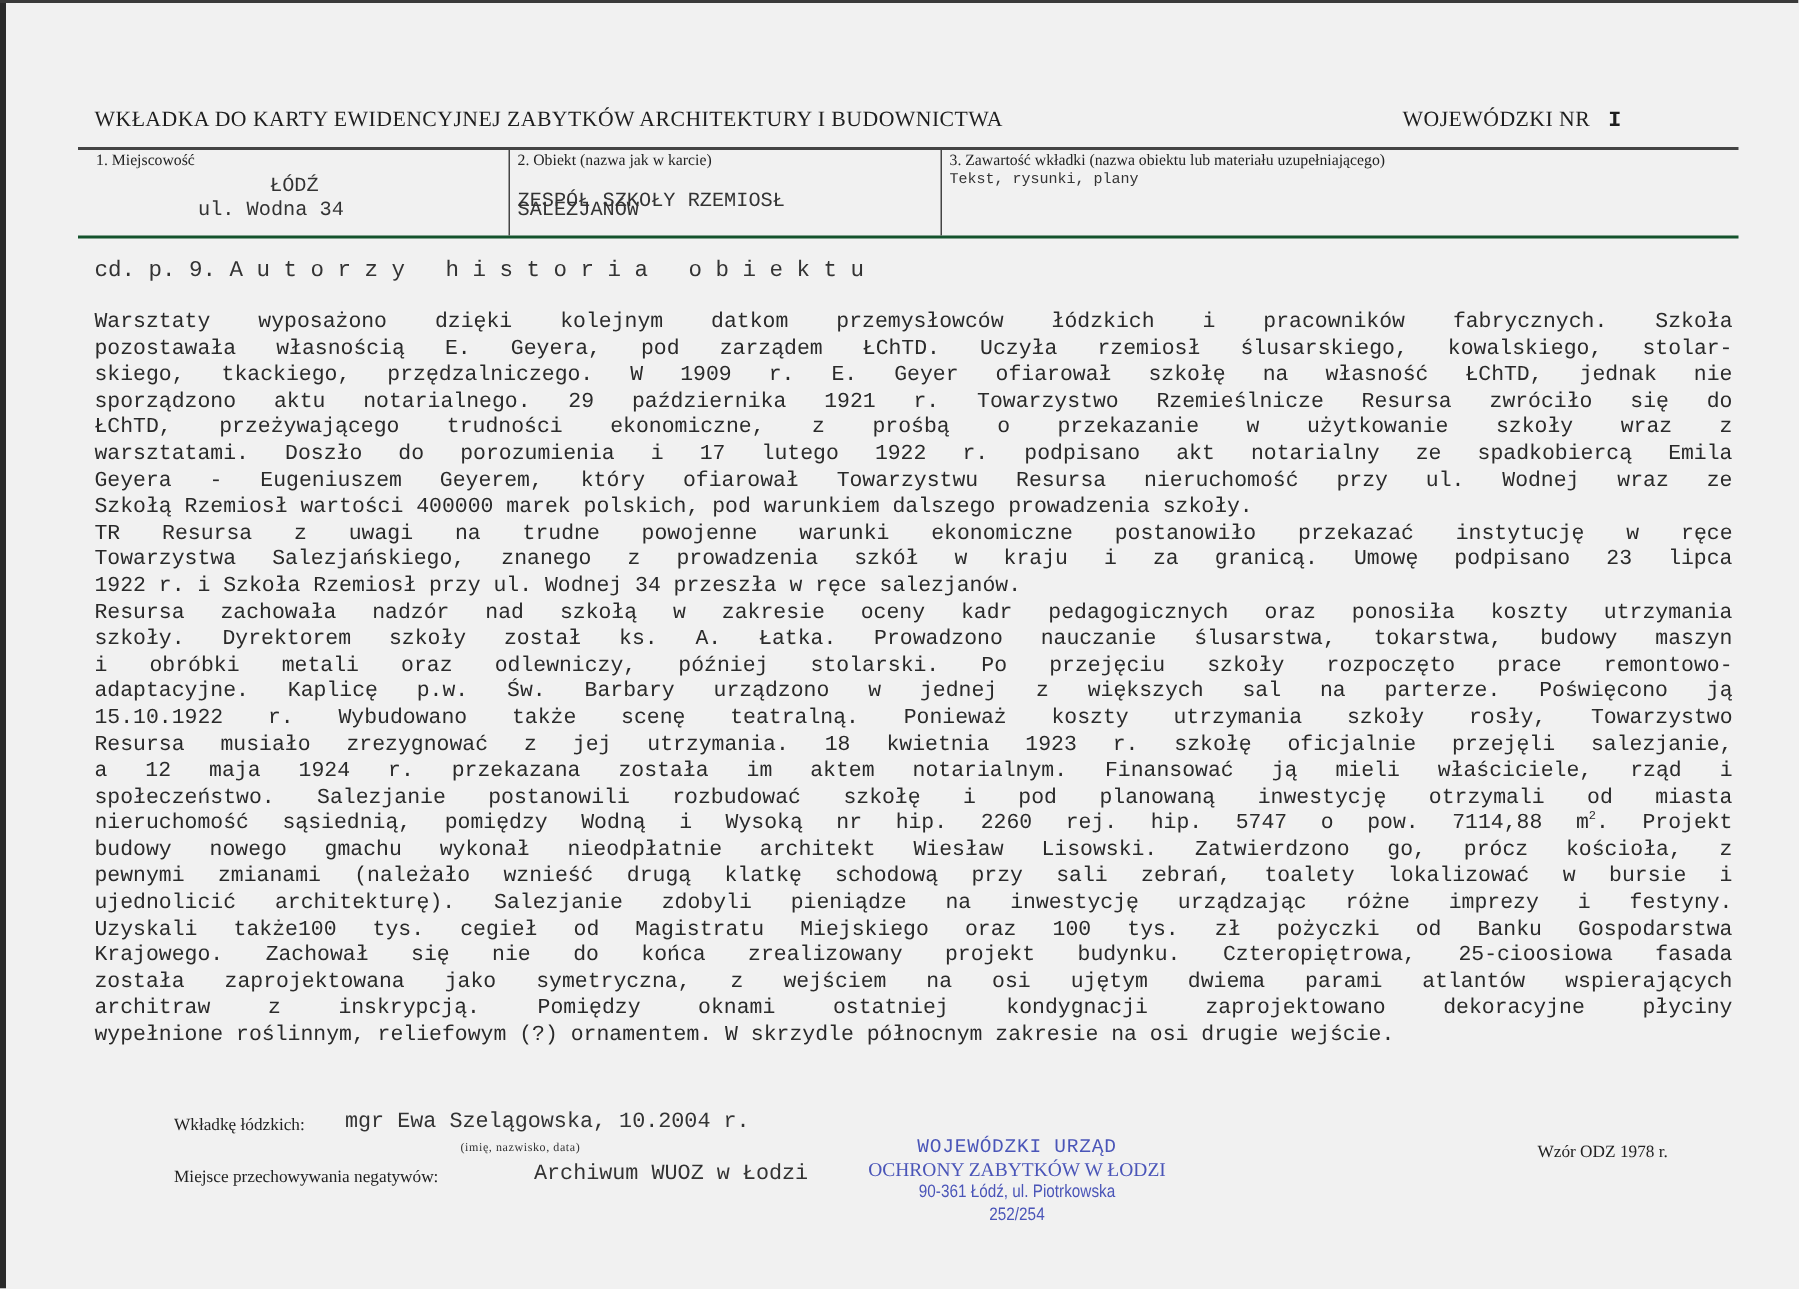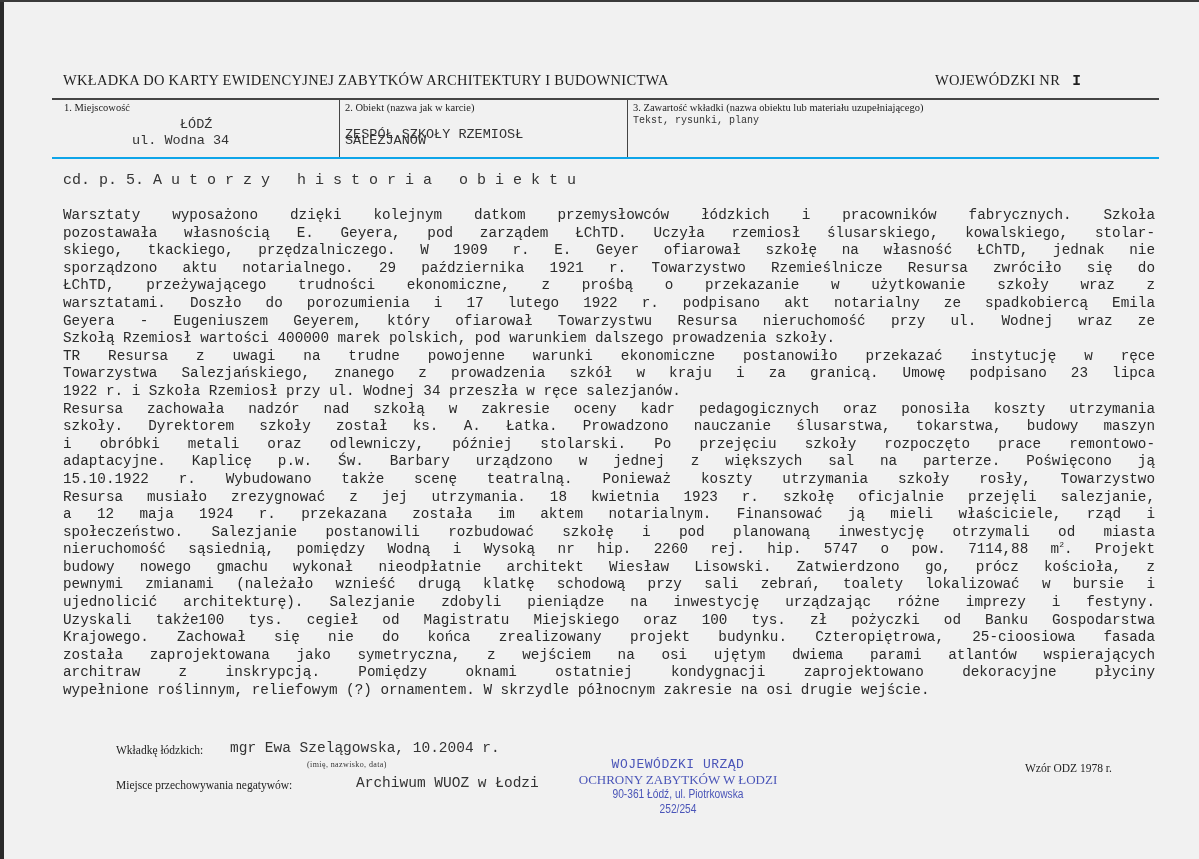--- a/index.html
+++ b/index.html
@@ -23,21 +23,21 @@
       font-size: 14.5px; letter-spacing: 0.3px; color: #1e1e1e;
     }
     .annex {
       position: absolute; left: 935px; top: 72px;
       font-size: 14.5px; letter-spacing: 0.3px; color: #1e1e1e;
     }
     .annex .num { margin-left: 12px; font-family: "Liberation Mono", monospace; font-weight: bold; }
 
     .form-table {
       position: absolute; left: 52px; top: 98px; width: 1107px; height: 57px;
-      border-top: 2px solid #444; border-bottom: 2px solid #0ea5e9;
+      border-top: 2px solid #444; border-bottom: 2px solid #14532d;
       display: flex;
     }
     .cell { position: relative; height: 100%; }
     .cell-1 { width: 287px; border-right: 1.5px solid #444; }
     .cell-2 { width: 287px; border-right: 1.5px solid #444; }
     .cell-3 { flex: 1; }
     .cell-label {
       font-size: 10.5px; color: #222; position: absolute; top: 2px; left: 12px; white-space: nowrap;
     }
     .cell-2 .cell-label, .cell-3 .cell-label { left: 5px; }
@@ -101,21 +101,21 @@
     <span class="cell-label serif">2. Obiekt (nazwa jak w karcie)</span>
     <span class="cell-value mono obj1">ZESPÓŁ SZKOŁY RZEMIOSŁ</span>
     <span class="cell-value mono obj2">SALEZJANÓW</span>
   </div>
   <div class="cell cell-3">
     <span class="cell-label serif">3. Zawartość wkładki (nazwa obiektu lub materiału uzupełniającego)</span>
     <span class="cell-value mono contents">Tekst, rysunki, plany</span>
   </div>
 </div>
 
-<div class="section-heading mono">cd. p. 5. A u t o r z y   h i s t o r i a   o b i e k t u</div>
+<div class="section-heading mono">cd. p. 9. A u t o r z y   h i s t o r i a   o b i e k t u</div>
 
 <div class="body-text mono">
   <span class="line">Warsztaty wyposażono dzięki kolejnym datkom przemysłowców łódzkich i pracowników fabrycznych. Szkoła</span>
   <span class="line">pozostawała własnością E. Geyera, pod zarządem ŁChTD. Uczyła rzemiosł ślusarskiego, kowalskiego, stolar-</span>
   <span class="line">skiego, tkackiego, przędzalniczego. W 1909 r. E. Geyer ofiarował szkołę na własność ŁChTD, jednak nie</span>
   <span class="line">sporządzono aktu notarialnego. 29 października 1921 r. Towarzystwo Rzemieślnicze Resursa zwróciło się do</span>
   <span class="line">ŁChTD, przeżywającego trudności ekonomiczne, z prośbą o przekazanie w użytkowanie szkoły wraz z</span>
   <span class="line">warsztatami. Doszło do porozumienia i 17 lutego 1922 r. podpisano akt notarialny ze spadkobiercą Emila</span>
   <span class="line">Geyera - Eugeniuszem Geyerem, który ofiarował Towarzystwu Resursa nieruchomość przy ul. Wodnej wraz ze</span>
   <span class="line last">Szkołą Rzemiosł wartości 400000 marek polskich, pod warunkiem dalszego prowadzenia szkoły.</span>

